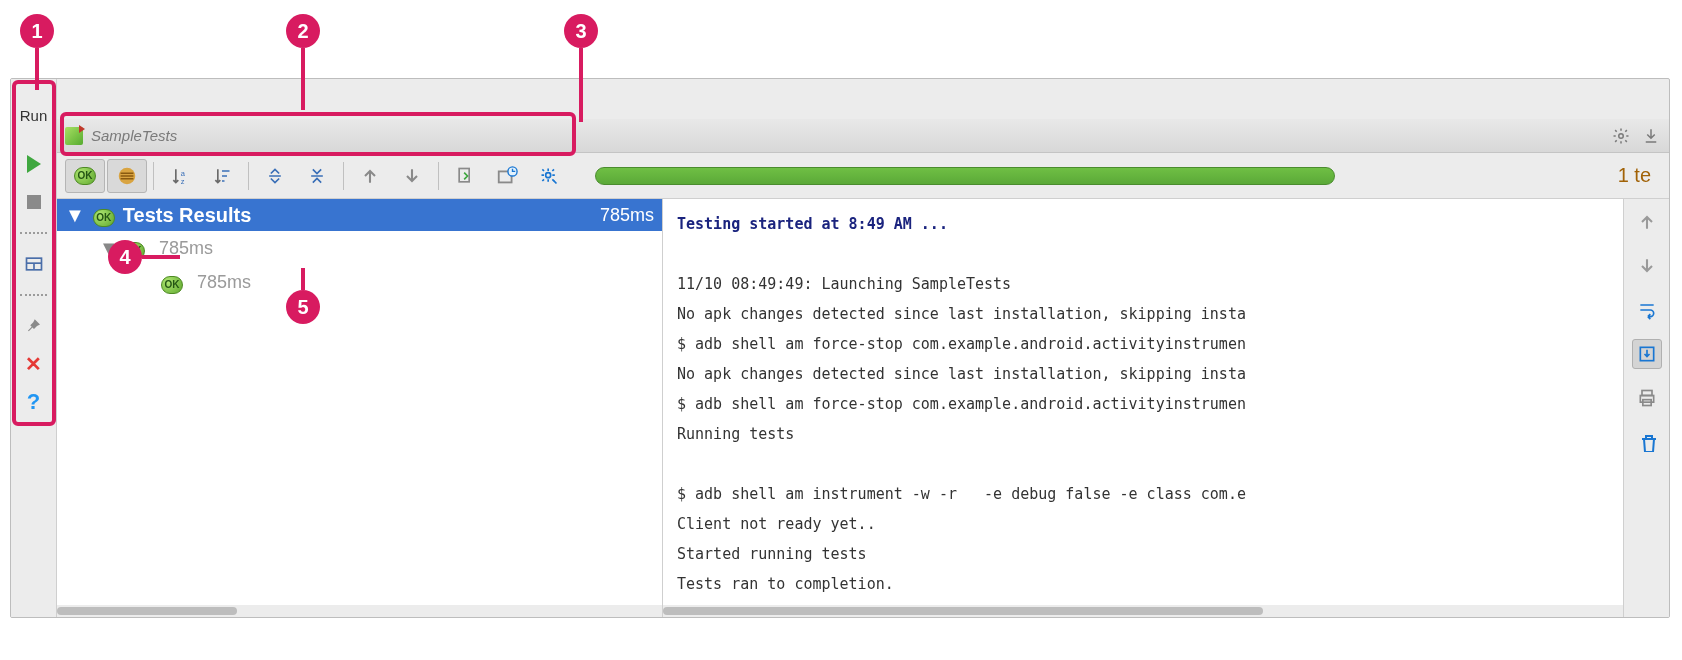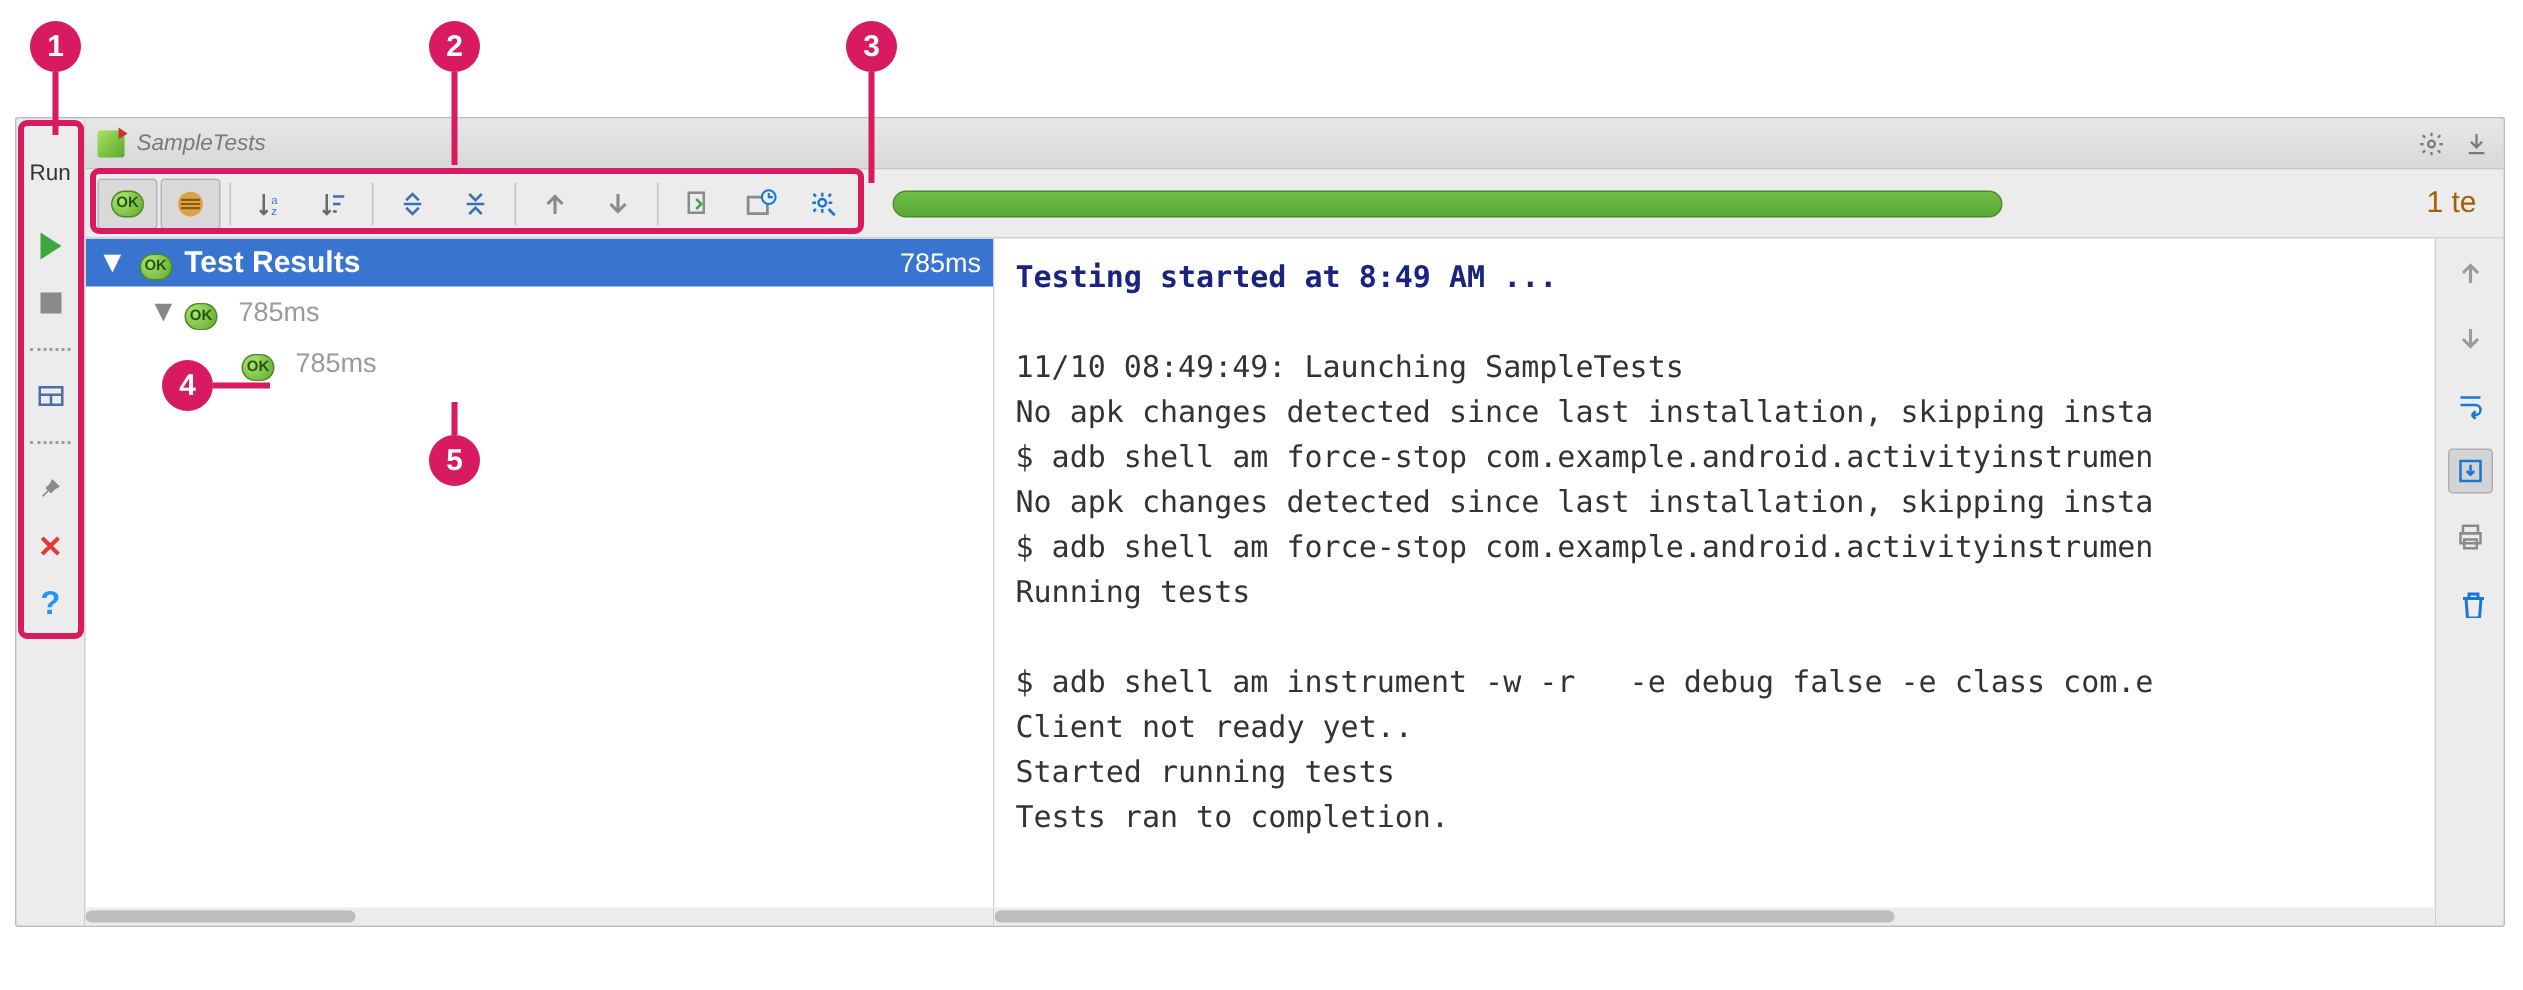--- a/index.html
+++ b/index.html
@@ -62,21 +62,21 @@
     width: 24px; height: 24px;
     display:flex; align-items:center; justify-content:center;
     cursor:pointer;
   }
   .rail-dotted { width:60%; border-top: 2px dotted #9b9b9b; margin:4px 0; }
   .tri-green { width:0;height:0;border-left:14px solid #3fa73f;border-top:9px solid transparent;border-bottom:9px solid transparent; }
   .sq-grey { width:14px;height:14px;background:#8a8a8a; }
   .x-red { color:#e53935; font-size:20px; font-weight:700; }
   .q-blue { color:#2196f3; font-size:22px; font-weight:700; }
 
-  .main-col { flex:1; display:flex; flex-direction:column; }
+  .main-col { flex:1; display:flex; flex-direction:column;margin-top:40px; }
   .title-bar {
     height: 34px;
     background: linear-gradient(#e8e8e8,#d8d8d8);
     border-bottom:1px solid #c4c4c4;
     display:flex; align-items:center;
     padding: 0 8px;
     font-size:15px;
   }
   .title-bar .sample-icon {
     width:18px;height:18px;margin-right:8px;
@@ -170,21 +170,21 @@
   .console-pane {
     flex:1; background:#fff;
     display:flex; flex-direction:column;
     position:relative;
     overflow:hidden;
   }
   .console-text {
     flex:1;
     padding:10px 14px;
     font-family: Menlo, Consolas, monospace;
-    font-size:20px; line-height:30px;
+    font-size:15px; line-height:30px;
     white-space:pre;
     overflow:hidden;
     color:#333;
   }
   .console-text .hdr { color:#1a237e; font-weight:600; }
   .console-scroll { height:12px;background:#ececec;position:relative; }
   .console-scroll .thumb { position:absolute;left:0;top:2px;height:8px;width:600px;background:#bdbdbd;border-radius:4px; }
 
   .right-rail {
     width:46px;
@@ -345,21 +345,21 @@
       <div class="progress"></div>
       <div class="tb-spacer"></div>
       <div class="tb-count">1 te</div>
     </div>
 
     <div class="content-row">
       <div class="tree-pane">
         <div class="tree-root">
           <span class="chev">▼</span>
           <span class="ok"><span class="ok-badge">OK</span></span>
-          <span class="name">Test Results</span>
+          <span class="name">Tests Results</span>
           <span class="time">785ms</span>
         </div>
         <div class="tree-row">
           <span class="indent1"></span>
           <span class="chev">▼</span>
           <span class="ok"><span class="ok-badge">OK</span></span>
           <span class="time">785ms</span>
         </div>
         <div class="tree-row">
           <span class="indent2"></span>

